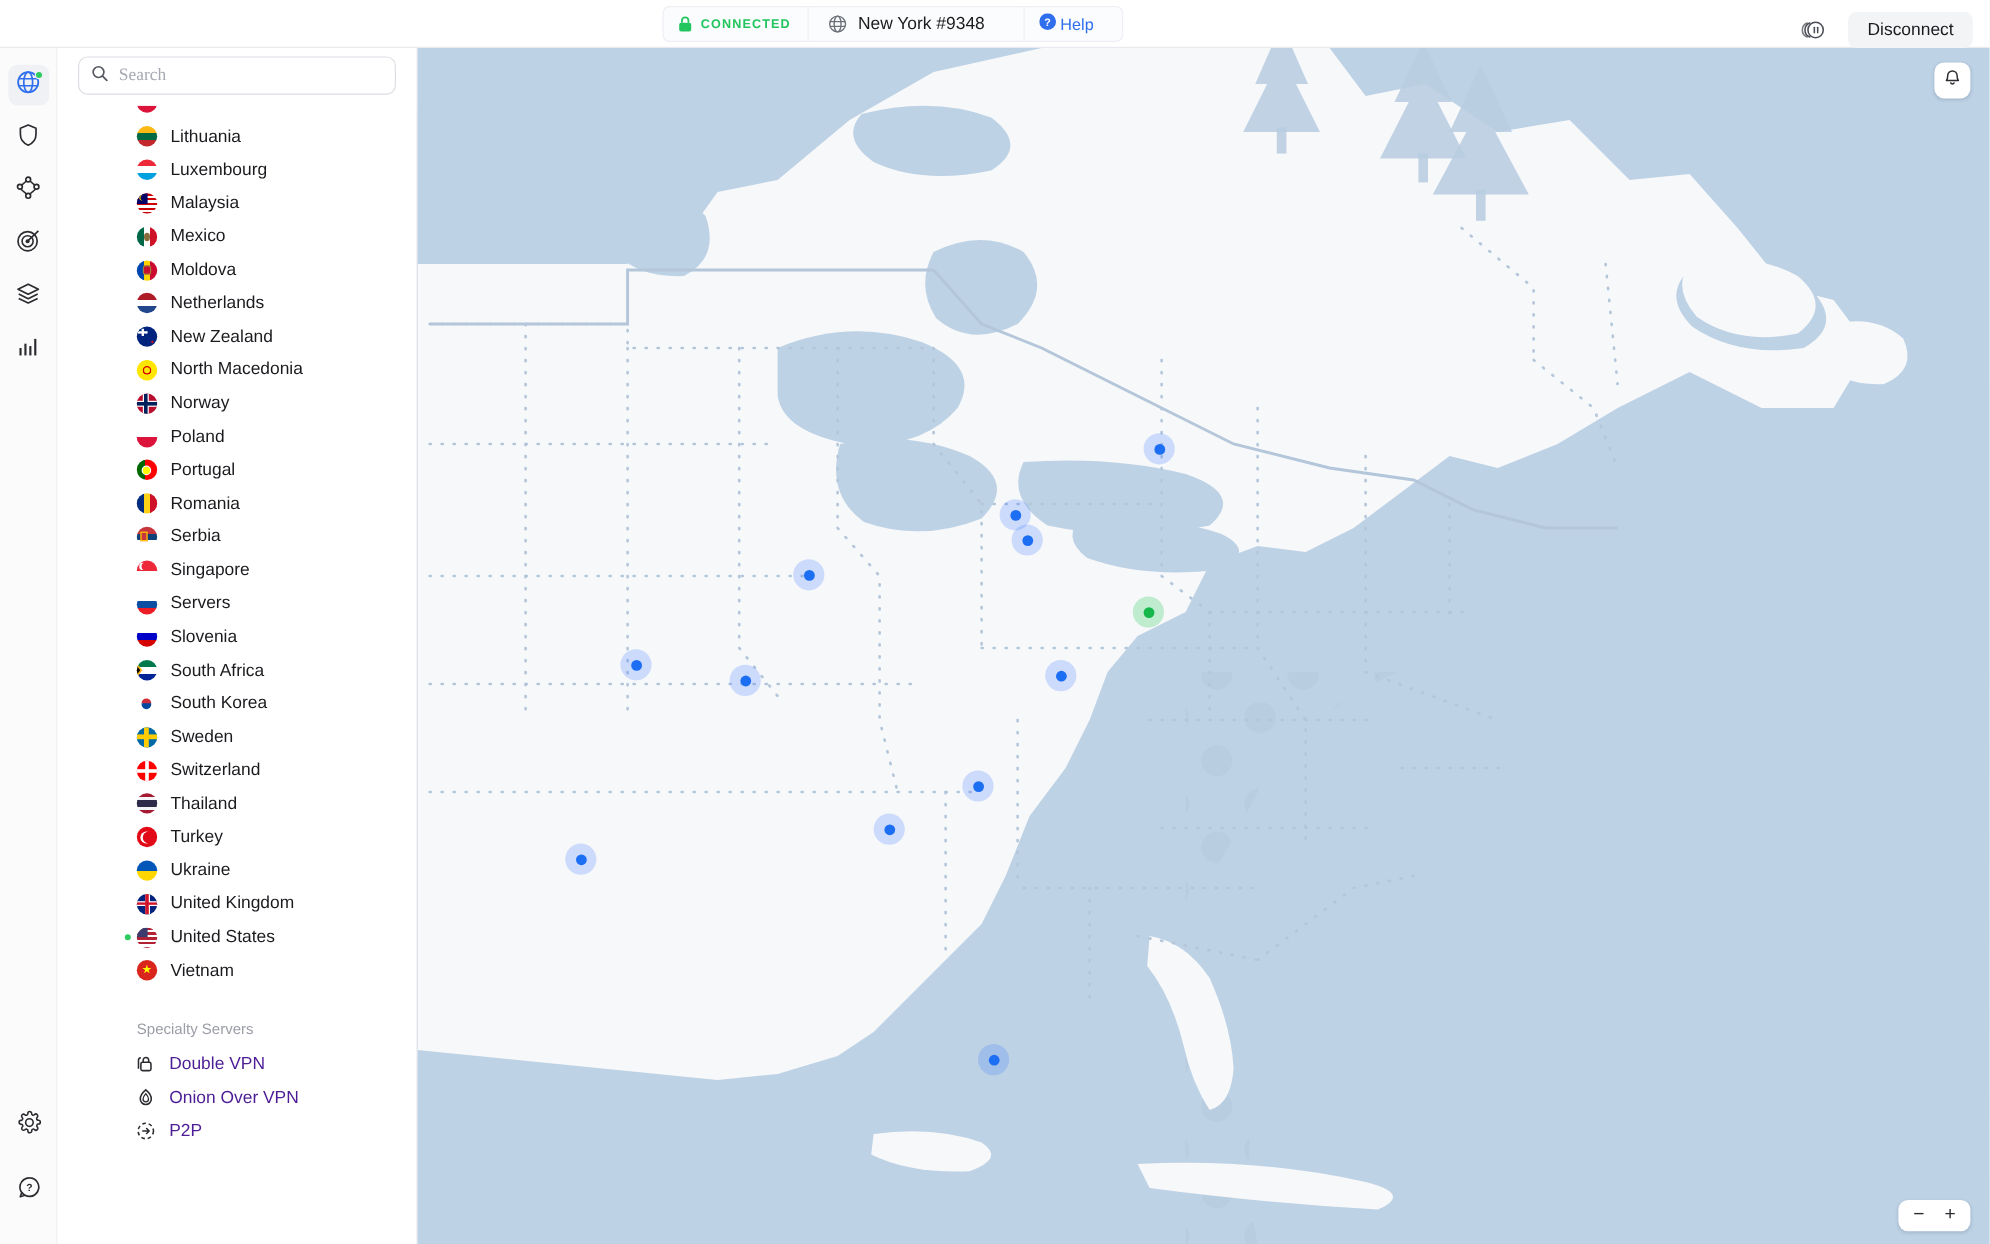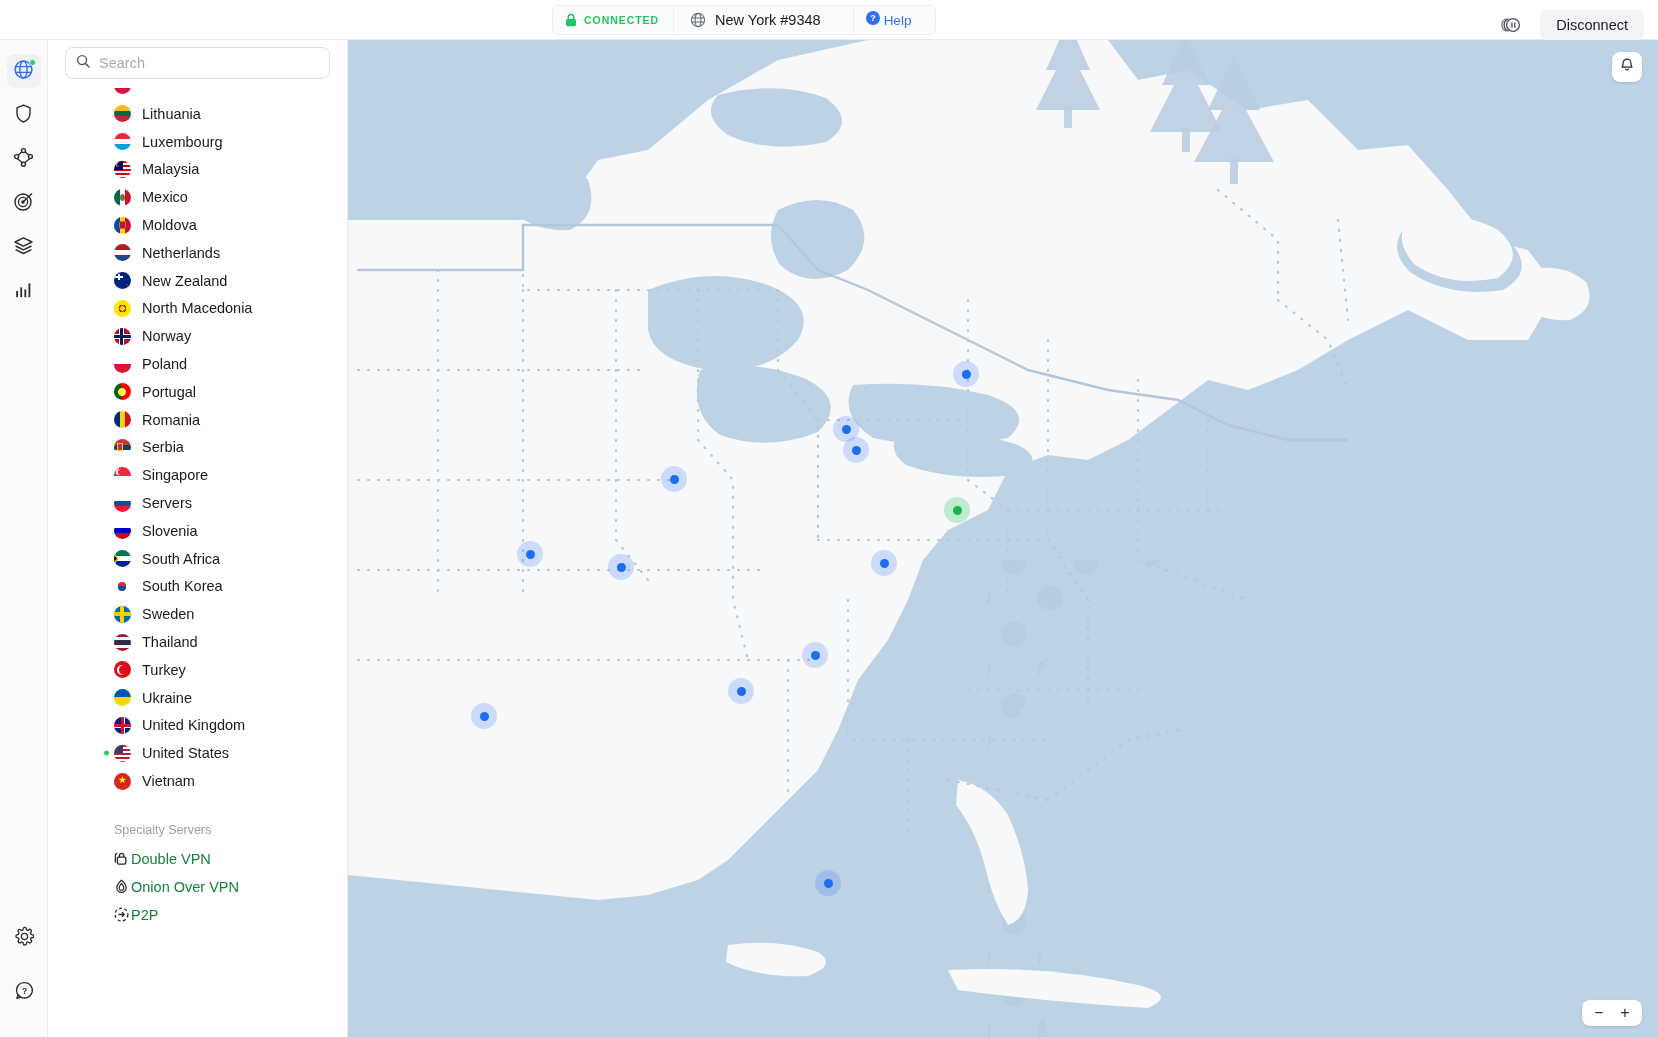--- a/index.html
+++ b/index.html
@@ -72,21 +72,21 @@
               border-radius: 50%; background: #2ecc5f; border: 1.5px solid #f0f1f4; }
 
   
   .sidebar {
     width: 300px; flex: 0 0 300px;
     background: #ffffff; border-right: 1px solid #e9eaee;
     position: relative; overflow: hidden;
   }
   .search-wrap {
     position: absolute; top: 0; left: 0; right: 0; height: 48px;
-    background: #ffffff; padding: 7px 17px 0 17px; z-index: 8;
+    background: #ffffff; padding: 7px 17px 0 17px; z-index: 8; font-family: Liberation Serif, serif;
   }
   .search-box {
     height: 32px; border: 1px solid #dcdee3; border-radius: 8px;
     display: flex; align-items: center; padding: 0 10px; background: #fff;
   }
   .search-input {
     border: none; outline: none; background: transparent;
     font-family: inherit; font-size: 14.5px; color: #1b1b1f;
     margin-left: 9px; width: 100%;
   }
@@ -109,21 +109,21 @@
     position: absolute; left: 56px; top: 50%; transform: translateY(-50%);
     width: 5px; height: 5px; border-radius: 50%; background: #2ecc5f;
   }
   .flag { width: 17px; height: 17px; border-radius: 50%; flex: 0 0 17px;
           overflow: hidden; position: relative; display: block; }
   .section-head {
     padding: 22px 0 8px 66px; font-size: 12.5px; color: #9b9ea6;
   }
   .spec-row { height: 28px; display: flex; align-items: center; padding-left: 64px; cursor: pointer; }
   .spec-icon { width: 19px; height: 19px; display: flex; align-items: center; justify-content: center; }
-  .spec-label { font-size: 14.5px; color: #15803d; }
+  .spec-label { font-size: 14.5px; color: #4c1d95; margin-left: 10px; }
 
   
   .map { flex: 1 1 auto; position: relative; overflow: hidden; background: #bed2e5; }
   .map svg.base { position: absolute; inset: 0; width: 100%; height: 100%; display: block; }
   .pin { position: absolute; width: 26px; height: 26px; transform: translate(-13px, -13px);
          display: flex; align-items: center; justify-content: center; cursor: pointer; }
   .pin .halo { position: absolute; width: 26px; height: 26px; border-radius: 50%; background: rgba(56,120,255,0.22); }
   .pin .core { position: relative; width: 9px; height: 9px; border-radius: 50%; background: #1c6ef2; }
   .pin.green .halo { background: rgba(46,204,95,0.28); }
   .pin.green .core { background: #15b64a; }
@@ -419,20 +419,27 @@
                 <span style="position:absolute;left:3.8px;top:8.4px;width:8.4px;height:4.2px;background:#0047a0;border-radius:0 0 4.2px 4.2px"></span>
               </span>
               <span class="row-label">South Korea</span>
             </div>
             <div class="row">
               <span class="flag" style="background: linear-gradient(rgb(0, 106, 167) 0px, rgb(0, 106, 167) 100%);">
                 <span style="position:absolute;left:0;top:6.6px;width:100%;height:4px;background:#fecc00"></span>
                 <span style="position:absolute;left:5.6px;top:0;width:4px;height:100%;background:#fecc00"></span>
               </span>
               <span class="row-label">Sweden</span>
+            </div>
+            <div class="row">
+              <span class="flag" style="background: linear-gradient(rgb(255, 0, 0) 0px, rgb(255, 0, 0) 100%);">
+                <span style="position:absolute;left:0;top:7px;width:100%;height:3.4px;background:#fff"></span>
+                <span style="position:absolute;left:6.8px;top:0;width:3.4px;height:100%;background:#fff"></span>
+              </span>
+              <span class="row-label">Switzerland</span>
             </div>
             <div class="row">
               <span class="flag" style="background: linear-gradient(rgb(165, 25, 49) 0px, rgb(165, 25, 49) 20%, rgb(244, 245, 248) 20%, rgb(244, 245, 248) 33%, rgb(45, 42, 74) 33%, rgb(45, 42, 74) 66%, rgb(244, 245, 248) 66%, rgb(244, 245, 248) 80%, rgb(165, 25, 49) 80%);"></span>
               <span class="row-label">Thailand</span>
             </div>
             <div class="row">
               <span class="flag" style="background: linear-gradient(rgb(227, 10, 23) 0px, rgb(227, 10, 23) 100%);">
                 <span style="position:absolute;left:3px;top:3.4px;width:10px;height:10px;border-radius:50%;background:#fff"></span>
                 <span style="position:absolute;left:5.2px;top:3.4px;width:10px;height:10px;border-radius:50%;background:#e30a17"></span>
               </span>

